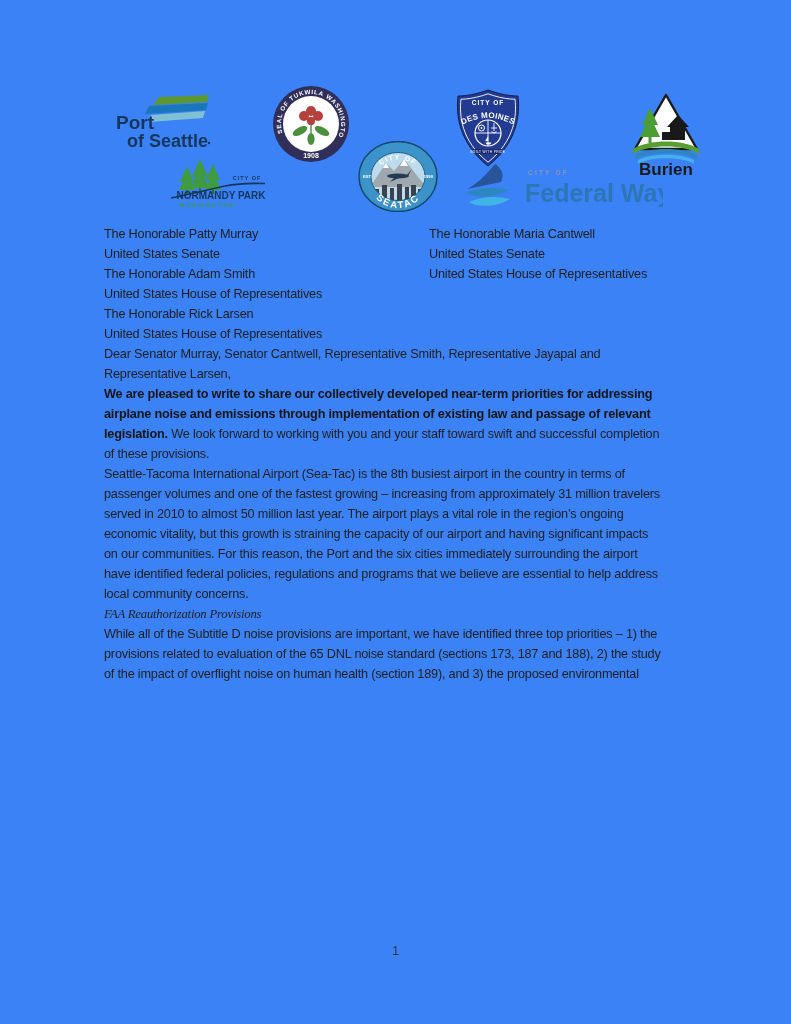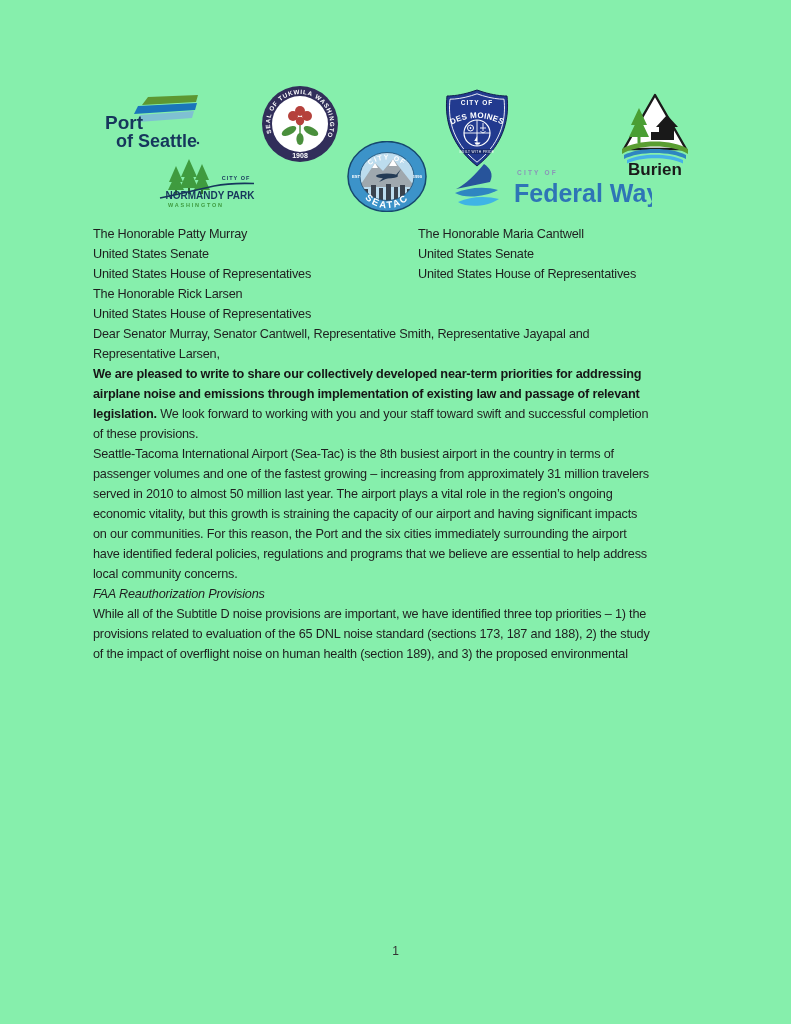--- a/index.html
+++ b/index.html
@@ -2,42 +2,42 @@
 <html><head>
 <meta charset="utf-8">
 <style>
   * { margin:0; padding:0; box-sizing:border-box; }
   html,body { background:#ffffff; }
   body {
     width:791px; height:1024px;
     font-family:"Liberation Sans", sans-serif;
     color:#1f1f1f;
   }
-  .page { position:relative; width:791px; height:1024px; background:#86efac; overflow:hidden; }
+  .page { position:relative; width:791px; height:1024px; background:#3b82f6; overflow:hidden;padding-left:11px; }
 
   
   .logo-strip { position:relative; height:220px; }
   .logo { position:absolute; display:block; }
   .logo-port        { left:104px; top:94px;  width:100px; height:58px; }
   .logo-tukwila     { left:261px; top:85px;  width:78px;  height:78px; }
   .logo-desmoines   { left:441px; top:88px;  width:72px;  height:80px; }
   .logo-burien      { left:614px; top:92px;  width:82px;  height:86px; }
   .logo-normandy    { left:156px; top:146px; width:102px; height:62px; }
   .logo-seatac      { left:347px; top:141px; width:80px;  height:71px; }
   .logo-federalway  { left:452px; top:161px; width:200px; height:52px; }
 
   
   .letter-body {
     margin-left:93px; width:697px;
     font-size:12.7px; letter-spacing:-0.2px; line-height:20px;
   }
   .letter-body p { white-space:pre-wrap; }
   .letter-body .date { margin-top:8px; }
   .bold { font-weight:700; color:#161616; }
-  .italic { font-style:italic; }
+  .italic { font-style:italic;font-family:Liberation Serif, serif; }
   .recipients { display:grid; grid-template-columns:325px auto; margin-top:4px; }
   .recipient div { line-height:20px; }
 
   .page-footer {
     position:absolute; left:0; top:944px; width:791px;
     text-align:center; font-size:12px; color:#333;
   }
 </style>
 </head>
 <body>
@@ -187,20 +187,21 @@
     <div class="recipients">
       <div class="recipient">
         <div>The Honorable Patty Murray</div>
         <div>United States Senate</div>
       </div>
       <div class="recipient">
         <div>The Honorable Maria Cantwell</div>
         <div>United States Senate</div>
       </div>
       <div class="recipient">
+        <div>The Honorable Adam Smith</div>
         <div>United States House of Representatives</div>
       </div>
       <div class="recipient">
         <div>United States House of Representatives</div>
       </div>
       <div class="recipient">
         <div>The Honorable Rick Larsen</div>
         <div>United States House of Representatives</div>
       </div>
     </div>

